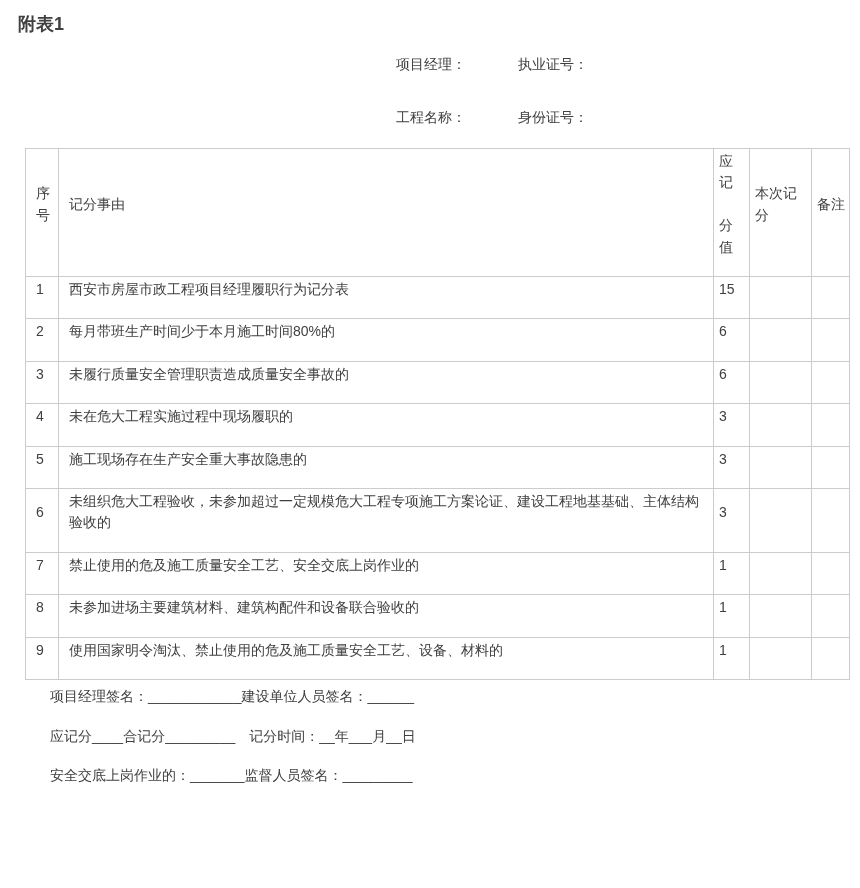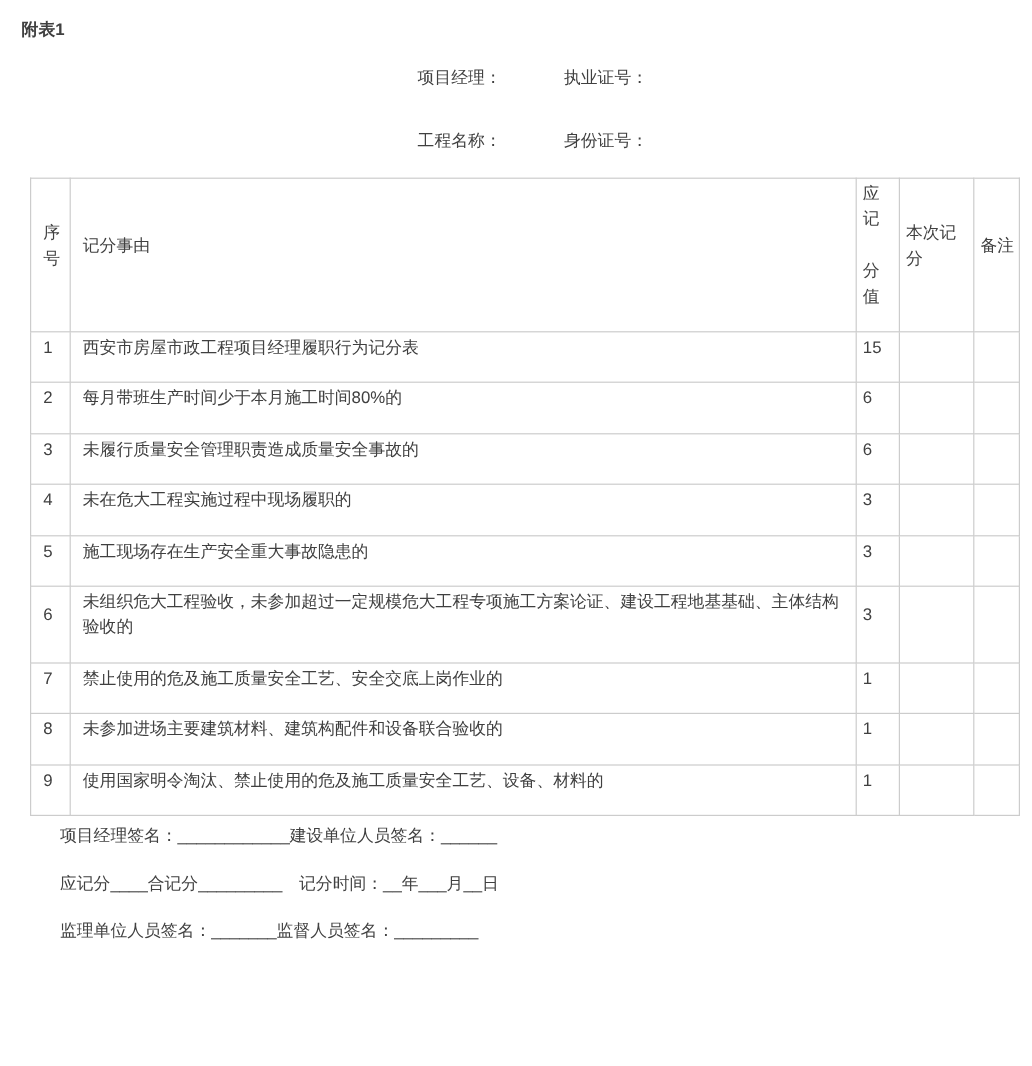--- a/index.html
+++ b/index.html
@@ -8,31 +8,31 @@
     width: 860px; height: 888px;
     background: #ffffff;
     color: #404040;
     font-family: "Liberation Sans", sans-serif;
     font-size: 14px;
     overflow: hidden;
   }
   .annex {
     margin: 14px 0 0 18px;
     font-weight: bold;
-    font-size: 14px;
+    font-size: 18px;
     line-height: 20px;
   }
   .title {
     font-size: 15px;
     font-weight: bold;
     text-align: center;
     margin: 27px 0 0 36px;
     line-height: 22px;
   }
-  .info { margin-top: 20px; }
+  .info { margin-top: 20px; padding-left: 48px; }
   .info-row { margin: 0 0 0 348px; line-height: 21px; }
   .info-row + .info-row { margin-top: 32px; }
   .info-cell.first { display: inline-block; width: 122px; }
   table.score-table {
     border-collapse: collapse;
     table-layout: fixed;
     width: 824px;
     margin: 20px 0 0 25px;
   }
   .score-table th, .score-table td {
@@ -160,16 +160,16 @@
         <td class="c-points">1</td>
         <td class="c-current"></td>
         <td class="c-remark"></td>
       </tr>
     </tbody>
   </table>
 
   <div class="footer">
     <div class="footer-line">项目经理签名：____________建设单位人员签名：______</div>
     <div class="footer-line">应记分____合记分_________　记分时间：__年___月__日</div>
-    <div class="footer-line">监理单位人员签名：_______监督人员签名：_________</div>
+    <div class="footer-line">安全交底上岗作业的：_______监督人员签名：_________</div>
   </div>
 
 </div>
 
 </body></html>

